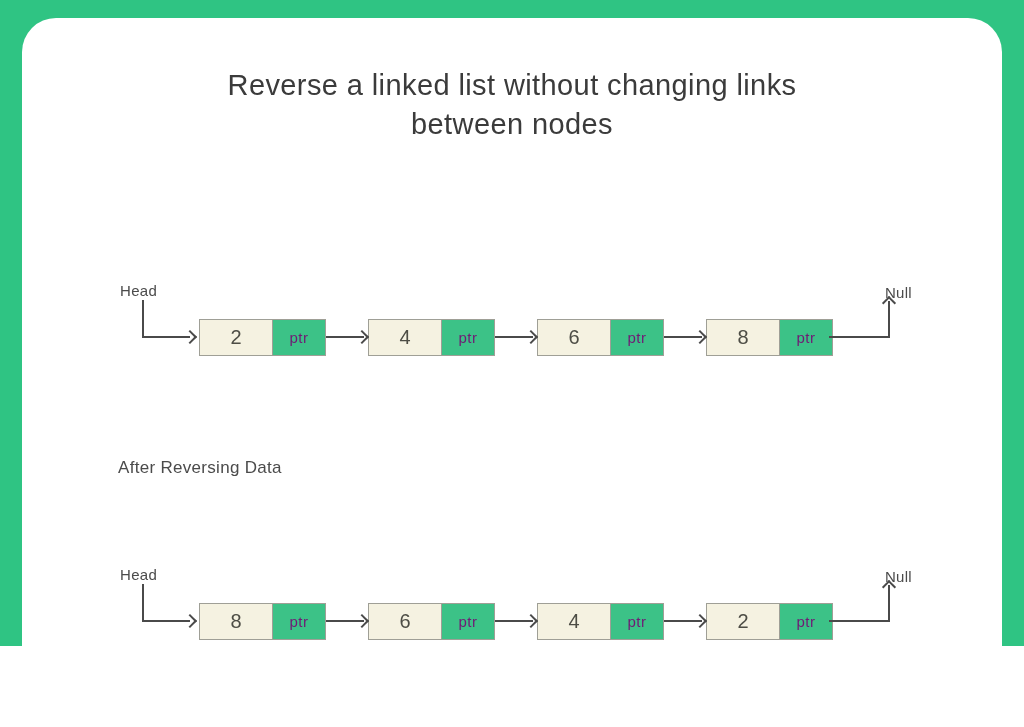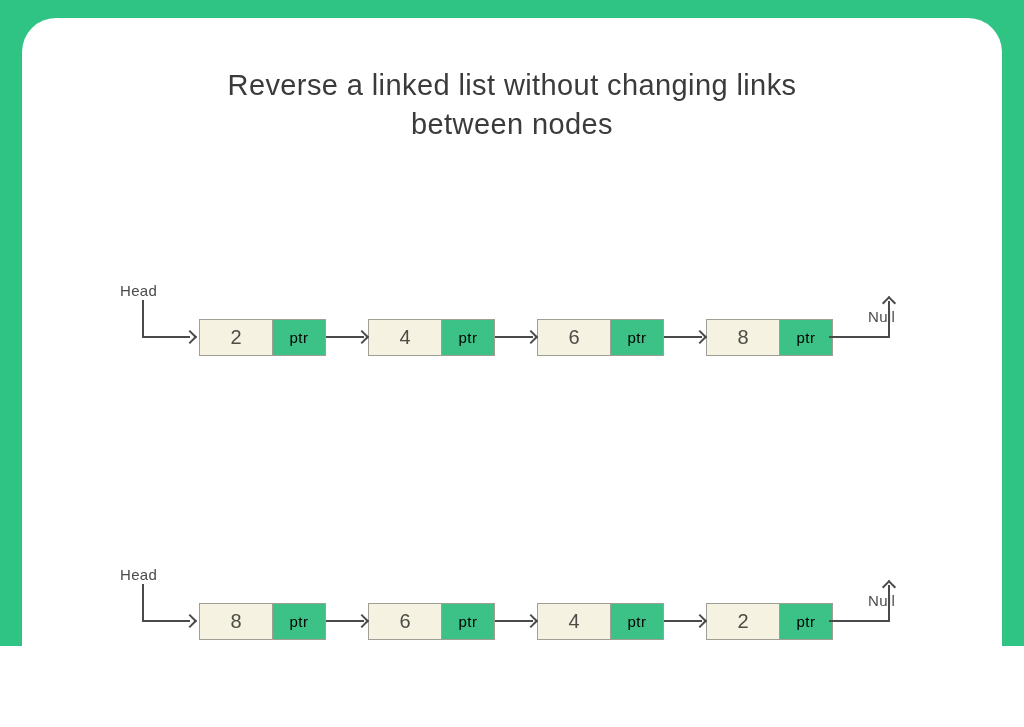--- a/index.html
+++ b/index.html
@@ -47,21 +47,21 @@
     width: 860px;
     height: 80px;
   }
   .tag {
     position: absolute;
     font-size: 15px;
     letter-spacing: 0.3px;
     color: #4b4b4b;
   }
   .head-label { left: 2px; top: 0; text-align: right; }
-  .null-label { left: 750px; top: 2px; width: 44px; text-align: left; margin-top: 24px; }
+  .null-label { left: 750px; top: 2px; width: 44px; text-align: right; }
   .line {
     position: absolute;
     background: #4a4a4a;
   }
   .head-vline { left: 24px; top: 18px; width: 2px; height: 38px; }
   .head-hline { left: 24px; top: 54px; width: 48px; height: 2px; }
   .null-hline { left: 711px; top: 54px; width: 61px; height: 2px; }
   .null-vline { left: 770px; top: 19px; width: 2px; height: 37px; }
   .chev {
     position: absolute;
@@ -94,21 +94,21 @@
     color: #4d4d45;
     background: #f5f2e1;
   }
   .node-ptr {
     width: 52px;
     display: flex;
     align-items: center;
     justify-content: center;
     font-size: 15px;
     letter-spacing: 0.5px;
-    color: #000000;
+    color: #701a75;
     background: #3cc287;
     border-left: 1px solid #9f9f96;
   }
   .connector {
     position: relative;
     width: 42px;
     height: 35px;
   }
   .connector .cline {
     position: absolute;
@@ -163,20 +163,21 @@
           <div class="node-ptr">ptr</div>
         </div>
       </div>
 
       <div class="line null-hline"></div>
       <div class="line null-vline"></div>
       <div class="chev up null-arrow"></div>
       <div class="tag null-label">Null</div>
     </div>
 
+    <div class="section-label" style="top:440px">After Reversing Data</div>
 
     <div class="list-row" style="top:548px">
       <div class="tag head-label">Head</div>
       <div class="line head-vline"></div>
       <div class="line head-hline"></div>
       <div class="chev right head-arrow"></div>
 
       <div class="nodes">
         <div class="node">
           <div class="node-data">8</div>

